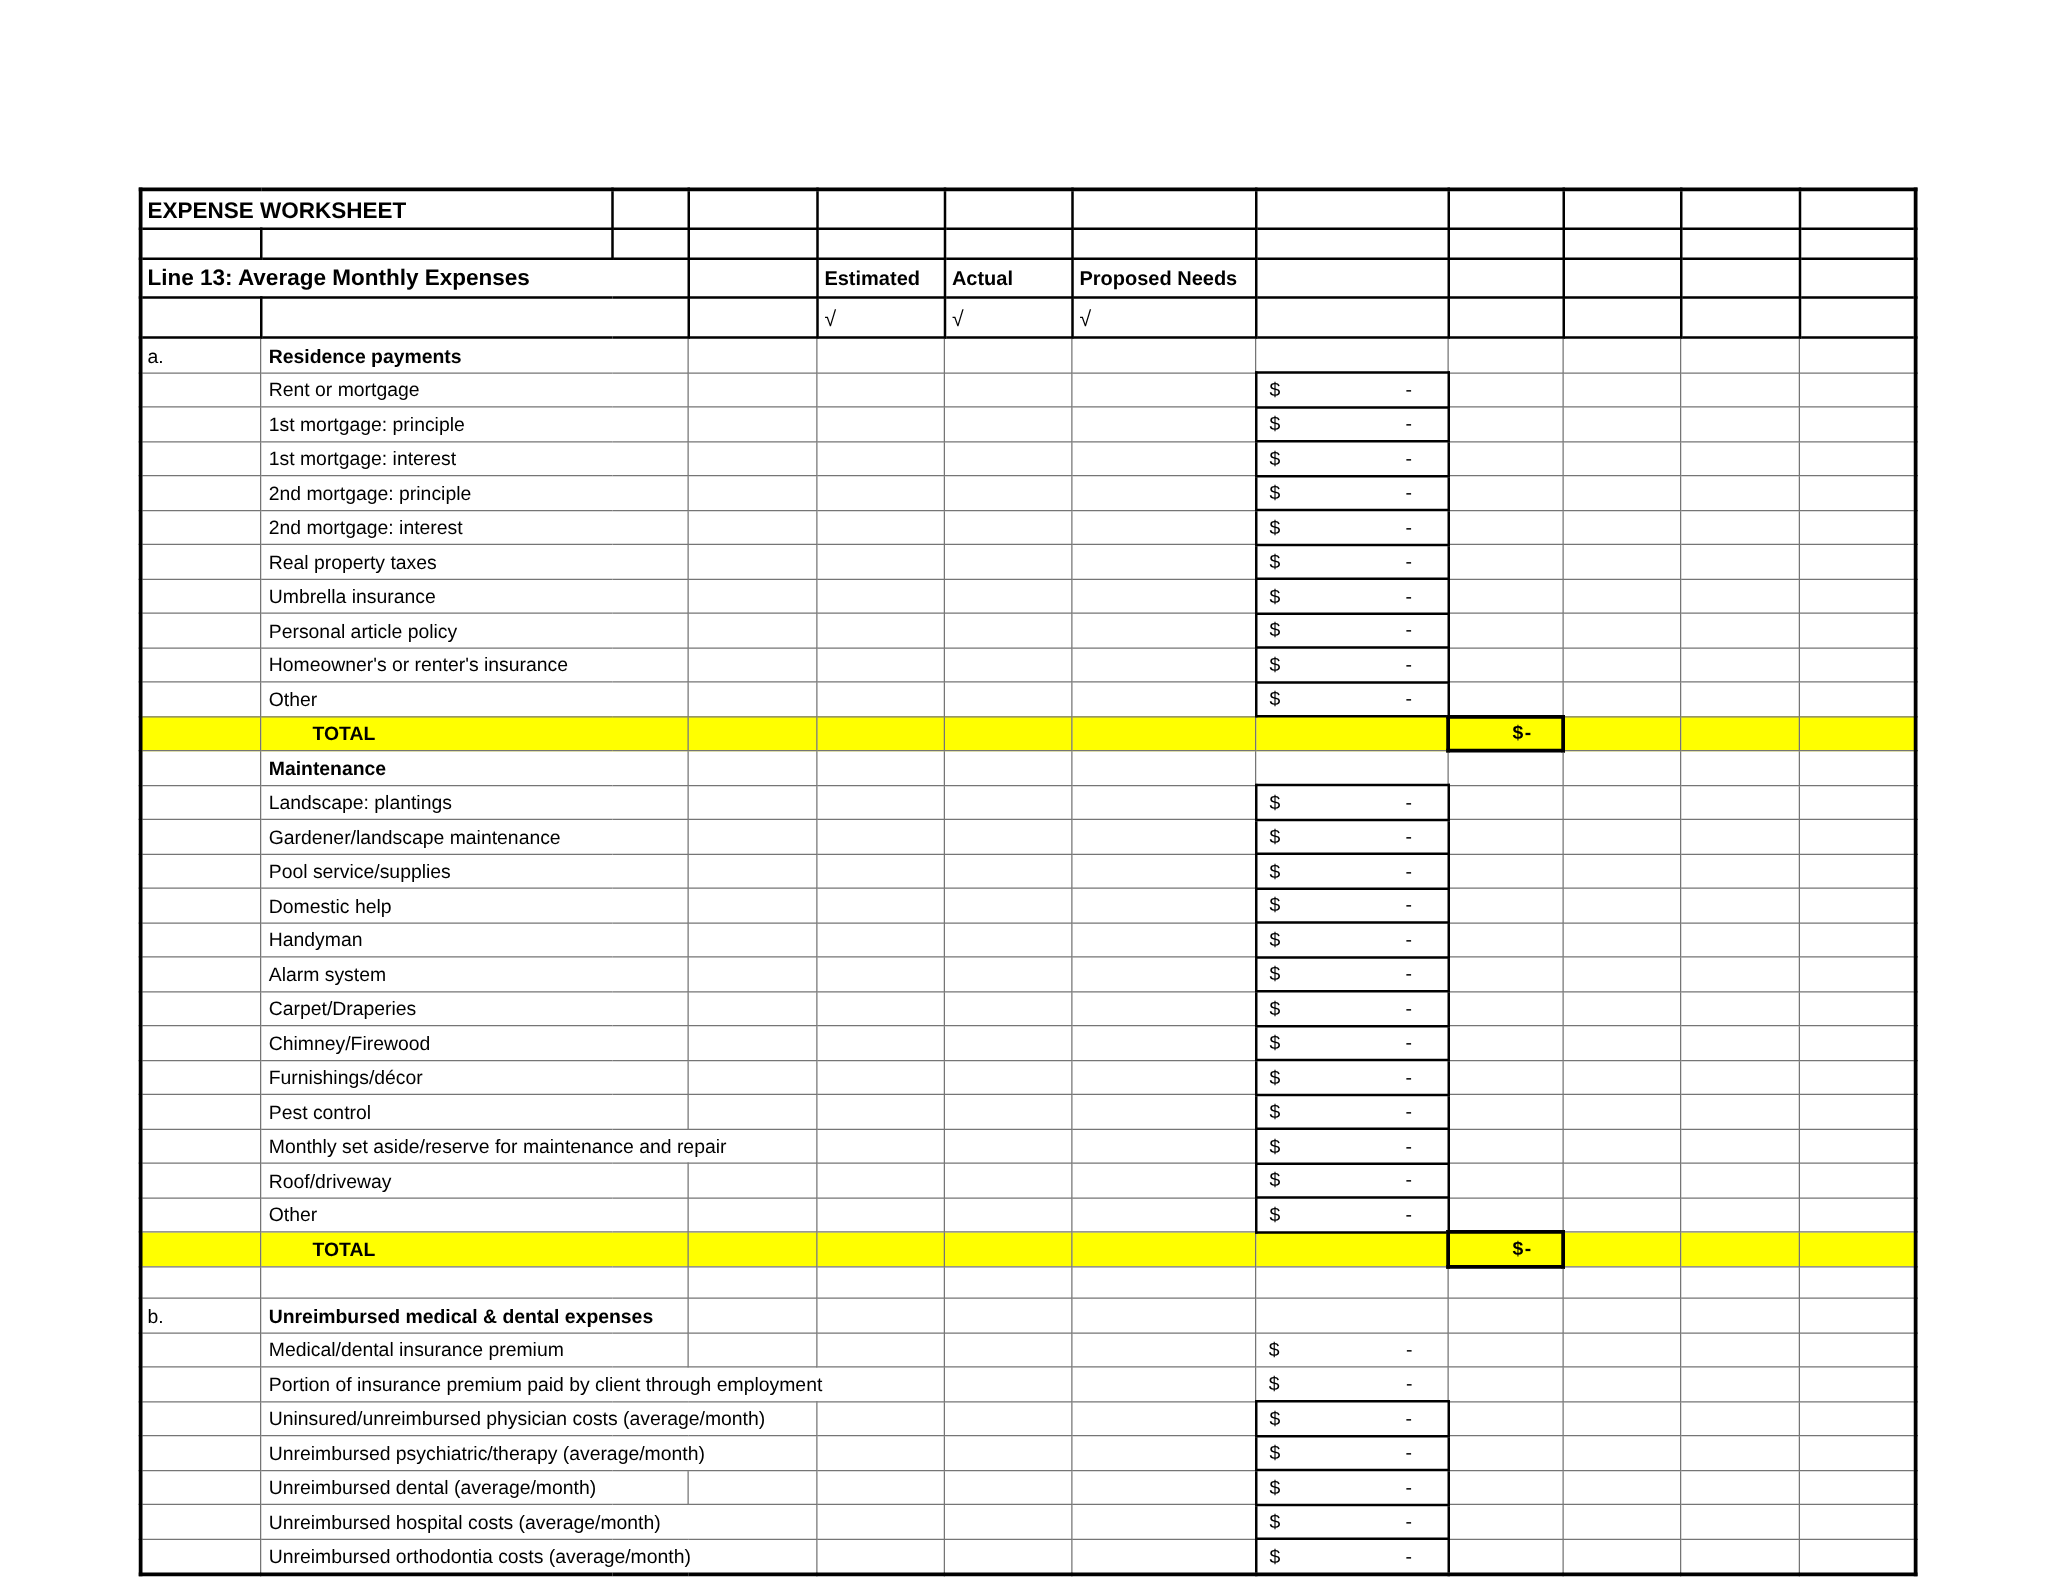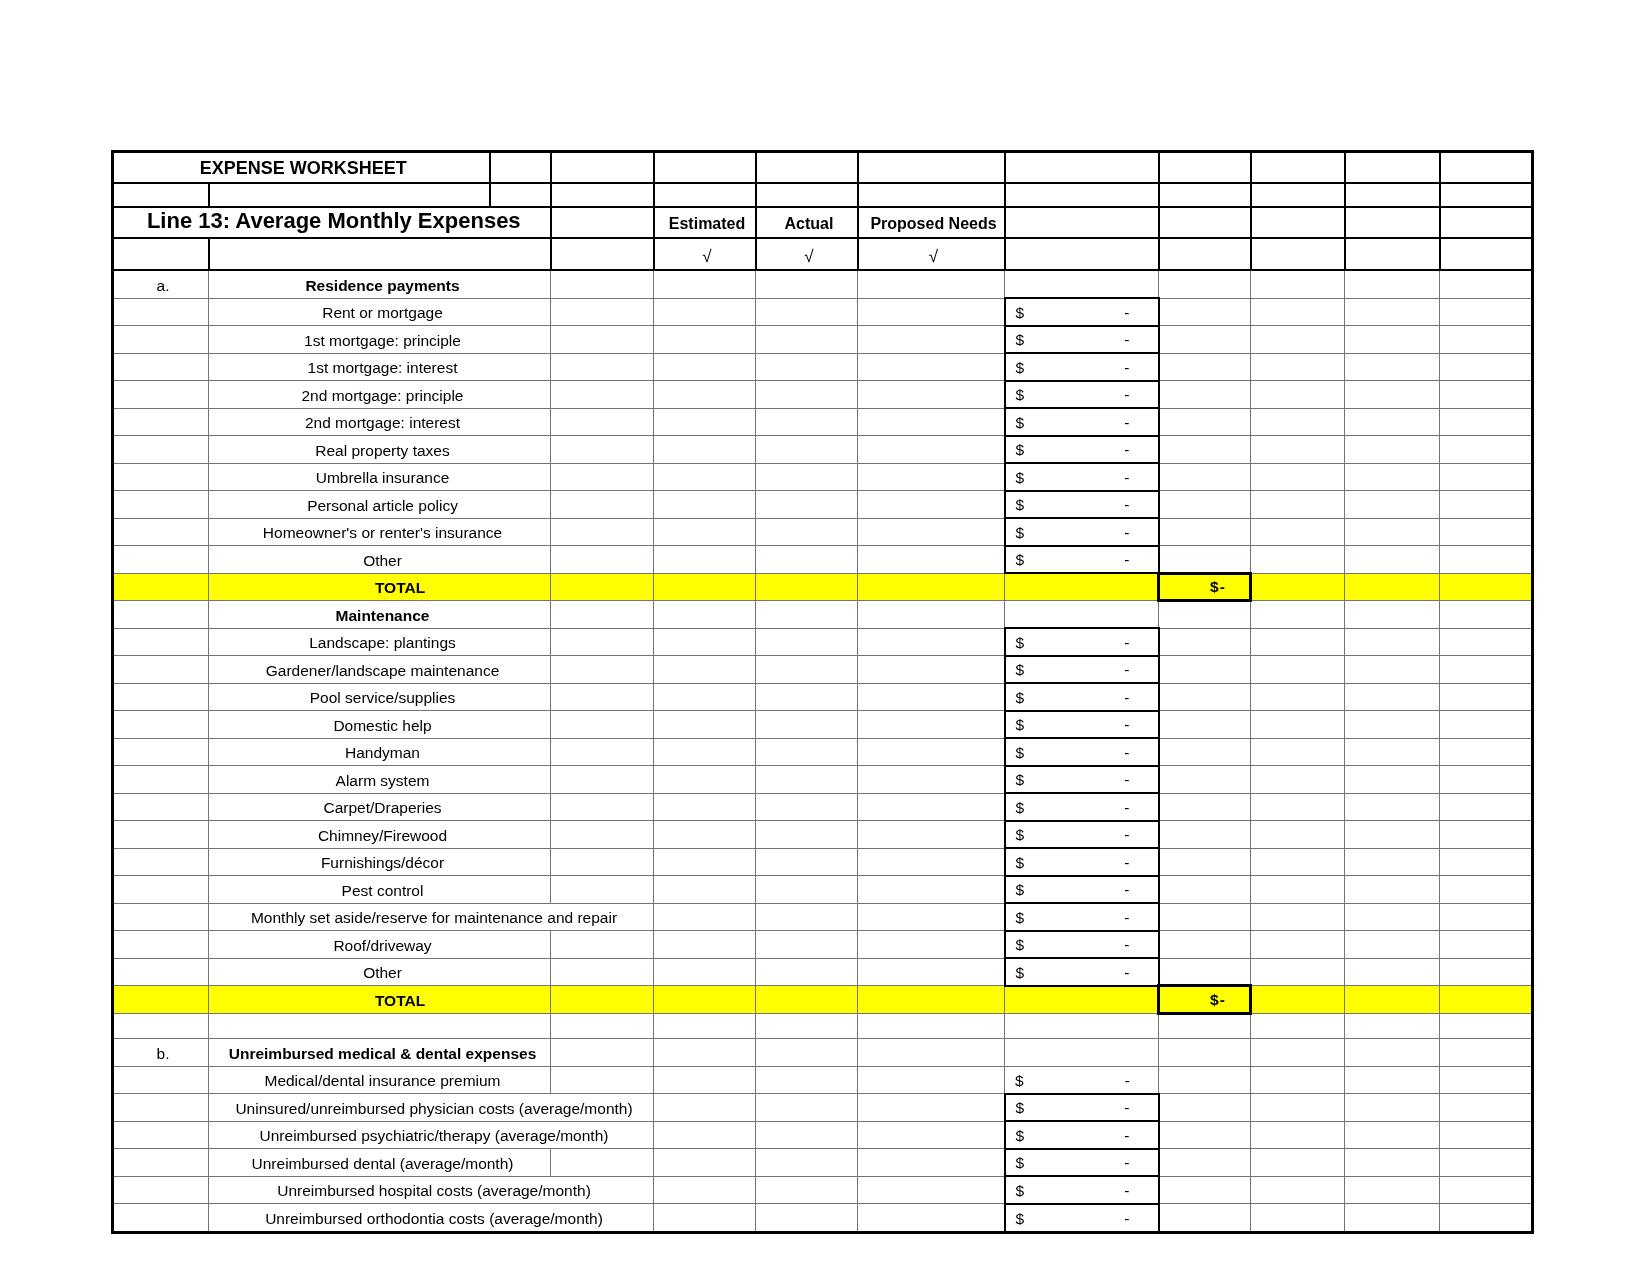--- a/index.html
+++ b/index.html
@@ -1,35 +1,35 @@
 <!DOCTYPE html>
 <html style="--hl: #FFFF00;"><head>
 <meta charset="utf-8">
 <style>
   html,body{margin:0;padding:0;background:#ffffff;}
   body{width:1650px;height:1275px;font-family:"Liberation Sans",sans-serif;color:#000;}
-  .page{position:relative;width:1650px;height:1275px;background:#fff;overflow:hidden;text-align:center;}
+  .page{position:relative;width:1650px;height:1275px;background:#fff;overflow:hidden;}
   table.sheet{
     position:absolute;left:111px;top:150px;width:1420px;
     border-collapse:collapse;table-layout:fixed;
     border:3px solid #000;
   }
   td{
     border:1px solid #757575;
     padding:0;vertical-align:bottom;overflow:visible;
     font-size:15.5px;line-height:1.15;
     height:23.5px;
   }
   tr.r-title td{height:26px;}
   tr.r-hblank td{height:22px;}
   tr.r-line13 td{height:25px;}
   tr.r-checks td{height:27px;}
   td.h{border:2px solid #000;}
   td.title-cell{font-size:18px;font-weight:700;padding:0 0 3px 4px;white-space:nowrap;}
-  td.line13{font-size:22px;font-weight:700;padding:0 0 4px 4px;white-space:nowrap;}
+  td.line13{font-size:18px;font-weight:700;padding:0 0 4px 4px;white-space:nowrap;}
   td.colhead{font-weight:700;font-size:16px;padding:0 0 4px 5px;white-space:nowrap;}
   td.check{font-size:17px;padding:0 0 3px 5px;}
   td.label{padding:0 0 3px 6px;white-space:nowrap;}
   td.idx{padding:0 0 3px 4px;}
   td.bold{font-weight:700;}
   td.amt .w,td.totalbox .w{display:flex;justify-content:space-between;align-items:flex-end;padding:0 28px 3px 10px;}
   td.amt.boxed{border:2px solid #000;}
   td.totalbox{border:3px solid #000;font-weight:700;}
   td.totalbox .w{padding:0 24px 3px 9px;}
   tr.total td{background:var(--hl,#FFFF00);padding-left:41px;}
@@ -620,20 +620,36 @@
               <span>-</span>
             </div>
           </td>
           <td></td>
           <td></td>
           <td></td>
           <td></td>
         </tr>
         <tr>
           <td></td>
+          <td class="label" colspan="4">Portion of insurance premium paid by client through employment</td>
+          <td></td>
+          <td></td>
+          <td class="amt plain">
+            <div class="w">
+              <span>$</span>
+              <span>-</span>
+            </div>
+          </td>
+          <td></td>
+          <td></td>
+          <td></td>
+          <td></td>
+        </tr>
+        <tr>
+          <td></td>
           <td class="label" colspan="3">Uninsured/unreimbursed physician costs (average/month)</td>
           <td></td>
           <td></td>
           <td></td>
           <td class="amt boxed">
             <div class="w">
               <span>$</span>
               <span>-</span>
             </div>
           </td>

